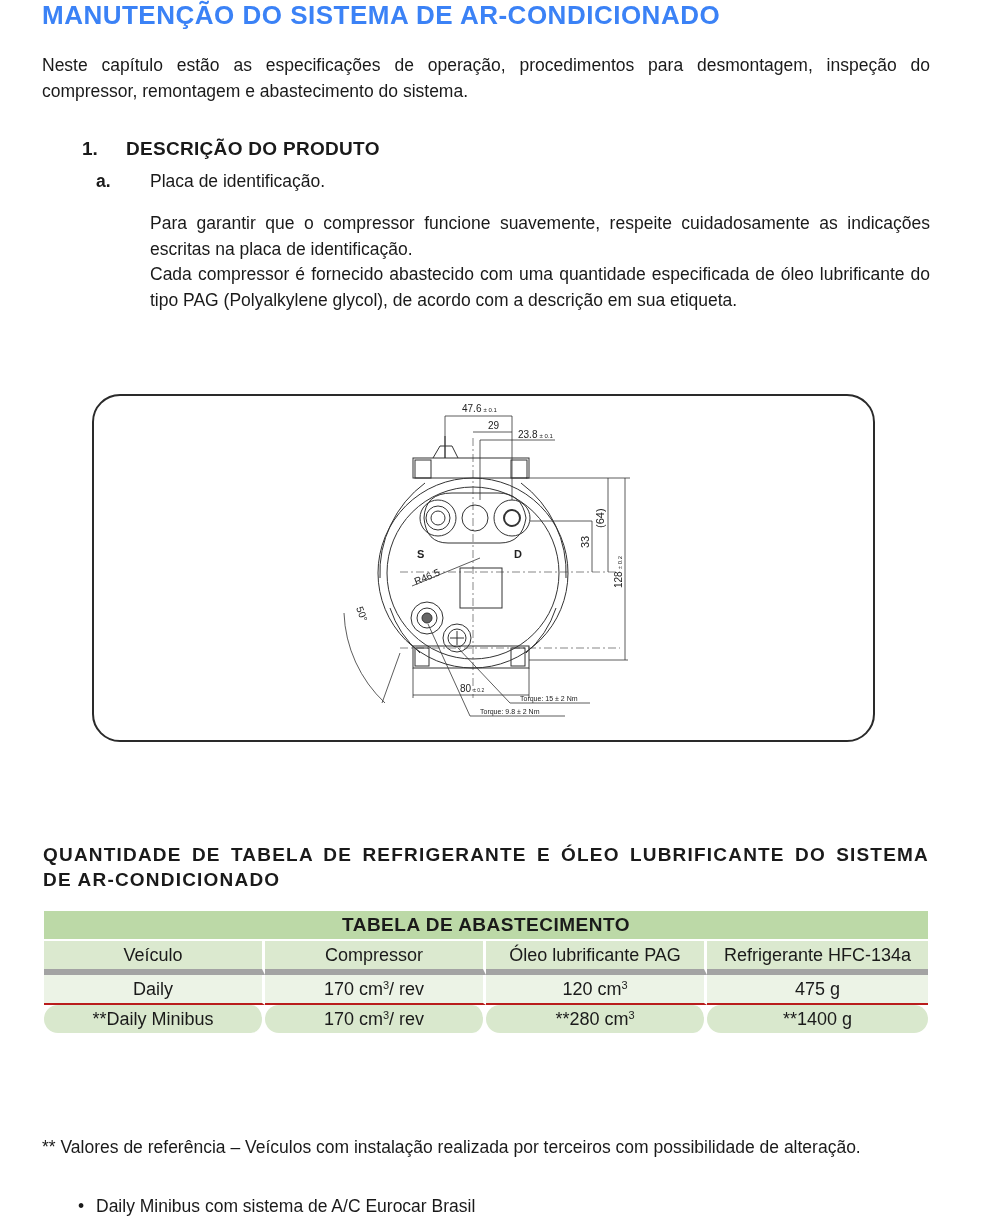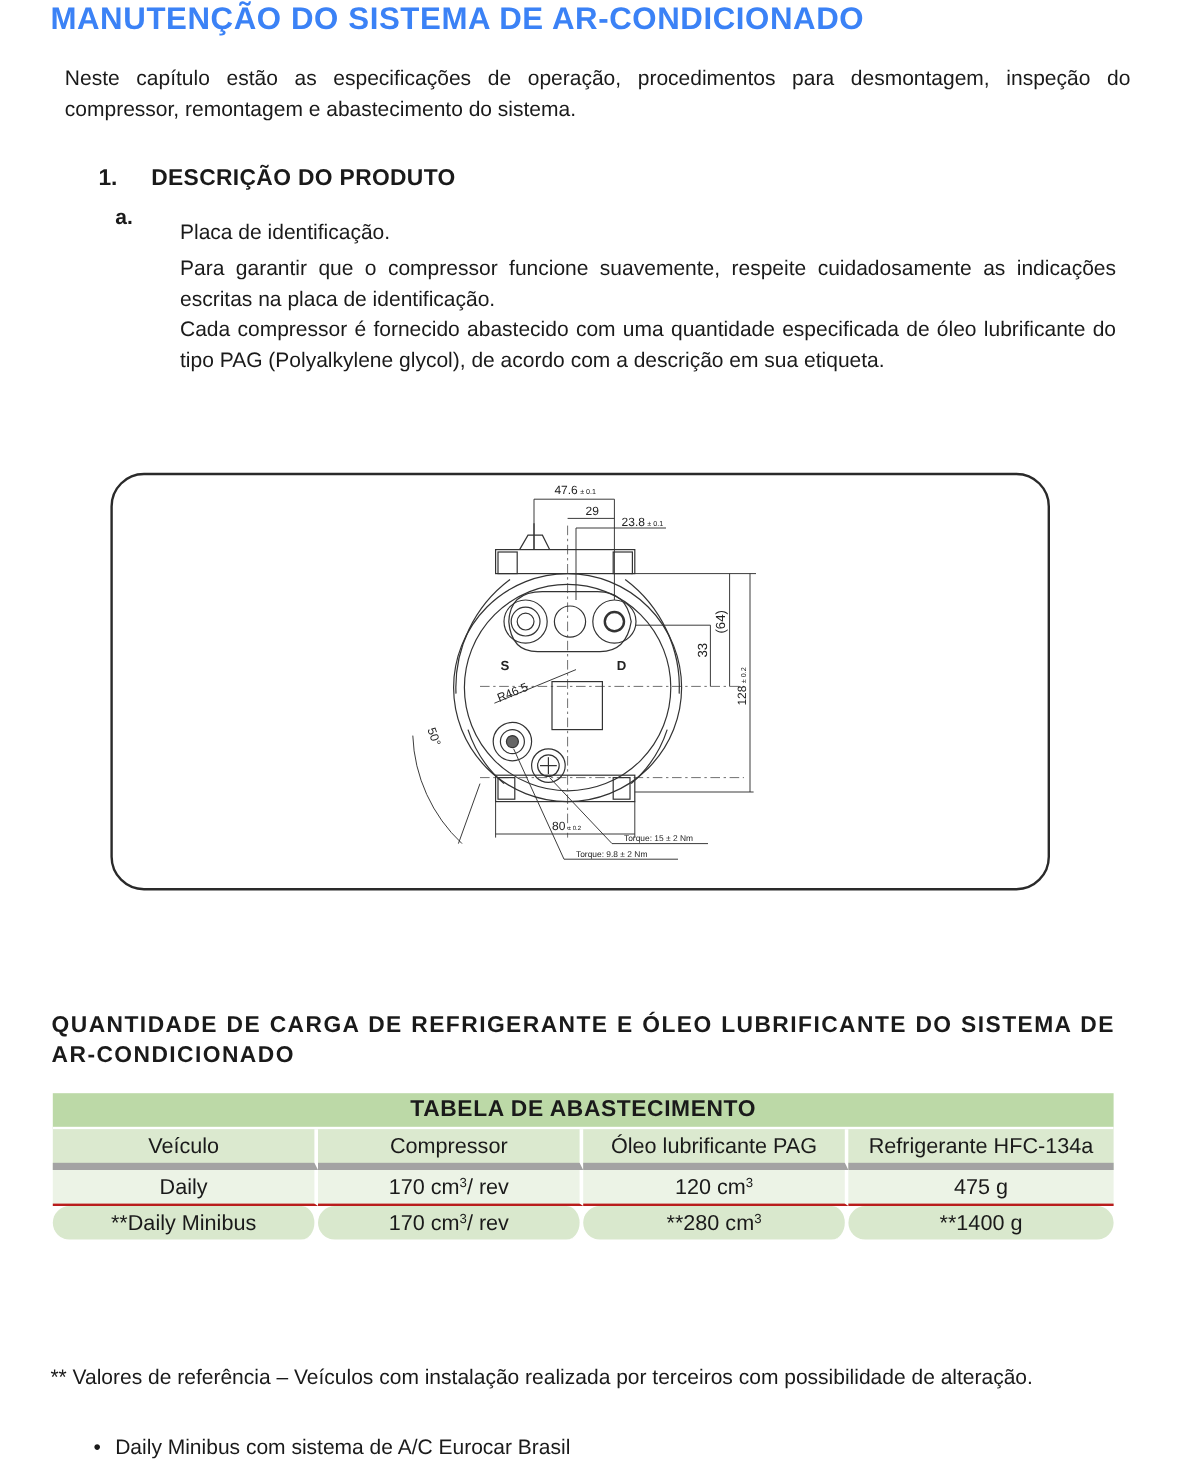--- a/index.html
+++ b/index.html
@@ -1,25 +1,25 @@
 <!DOCTYPE html>
 <html><head>
 <meta charset="utf-8">
 <style>
   html, body { margin:0; padding:0; background:#ffffff; }
   body { width:985px; height:1228px; position:relative; overflow:hidden;
          font-family:"Liberation Sans", sans-serif; color:#1a1a1a; }
   .abs { position:absolute; }
   .title { left:42px; top:0px; font-size:26px; font-weight:bold; color:#3b82f6;
            letter-spacing:0.5px; white-space:nowrap; }
-  .intro { left:42px; top:52px; width:888px; font-size:17.5px; line-height:26px; text-align:justify;margin-left:12px; }
+  .intro { left:42px; top:52px; width:888px; font-size:17.5px; line-height:26px; text-align:justify; }
   .sec-num { left:82px; top:138px; font-size:19px; font-weight:bold; }
   .sec-title { left:126px; top:138px; font-size:19px; font-weight:bold; letter-spacing:0.3px; }
   .sub-letter { left:96px; top:171px; font-size:17.5px; font-weight:bold; }
-  .sub-title { left:150px; top:171px; font-size:17.5px;margin-top:12px; }
+  .sub-title { left:150px; top:171px; font-size:17.5px; }
   .body-p { left:150px; top:211px; width:780px; font-size:17.5px; line-height:25.5px; text-align:justify; }
   .body-p p { margin:0; }
   .figure-frame { left:92px; top:394px; width:783px; height:348px; border:2px solid #2a2a2a;
                   border-radius:28px; box-sizing:border-box; background:#fff; }
   .figure-svg { position:absolute; left:340px; top:398px; }
   .sec2-title { left:43px; top:842px; width:886px; font-size:19px; font-weight:bold;
                 line-height:25px; text-align:justify; text-align-last:left; letter-spacing:1.2px; }
   .table-wrap { left:44px; top:911px; width:884px; }
   table { border-collapse:separate; border-spacing:0; width:884px; table-layout:fixed; }
   td { text-align:center; font-size:18px; padding:0; height:28px; }
@@ -139,21 +139,21 @@
     <text transform="translate(76 187) rotate(-22)">R46.5</text>
     <text transform="translate(16 210) rotate(70)">50°</text>
     <text x="120" y="294"><tspan>80</tspan><tspan font-size="5" dx="2">± 0.2</tspan></text>
     <text x="180" y="303" font-size="7">Torque: 15 ± 2 Nm</text>
     <text x="140" y="316" font-size="7">Torque: 9.8 ± 2 Nm</text>
     <text x="77" y="160" font-size="11" font-weight="bold">S</text>
     <text x="174" y="160" font-size="11" font-weight="bold">D</text>
   </g>
 </svg>
 
-<div class="abs sec2-title">QUANTIDADE DE CARGA DE REFRIGERANTE E ÓLEO LUBRIFICANTE DO SISTEMA DE AR-CONDICIONADO</div>
+<div class="abs sec2-title">QUANTIDADE DE TABELA DE REFRIGERANTE E ÓLEO LUBRIFICANTE DO SISTEMA DE AR-CONDICIONADO</div>
 
 <div class="abs table-wrap">
   <table>
     <tbody>
         <tr>
           <td colspan="4" class="th-main">TABELA DE ABASTECIMENTO</td>
         </tr>
     <tr>
       <td class="th-col sep">Veículo</td>
       <td class="th-col sep">Compressor</td>

